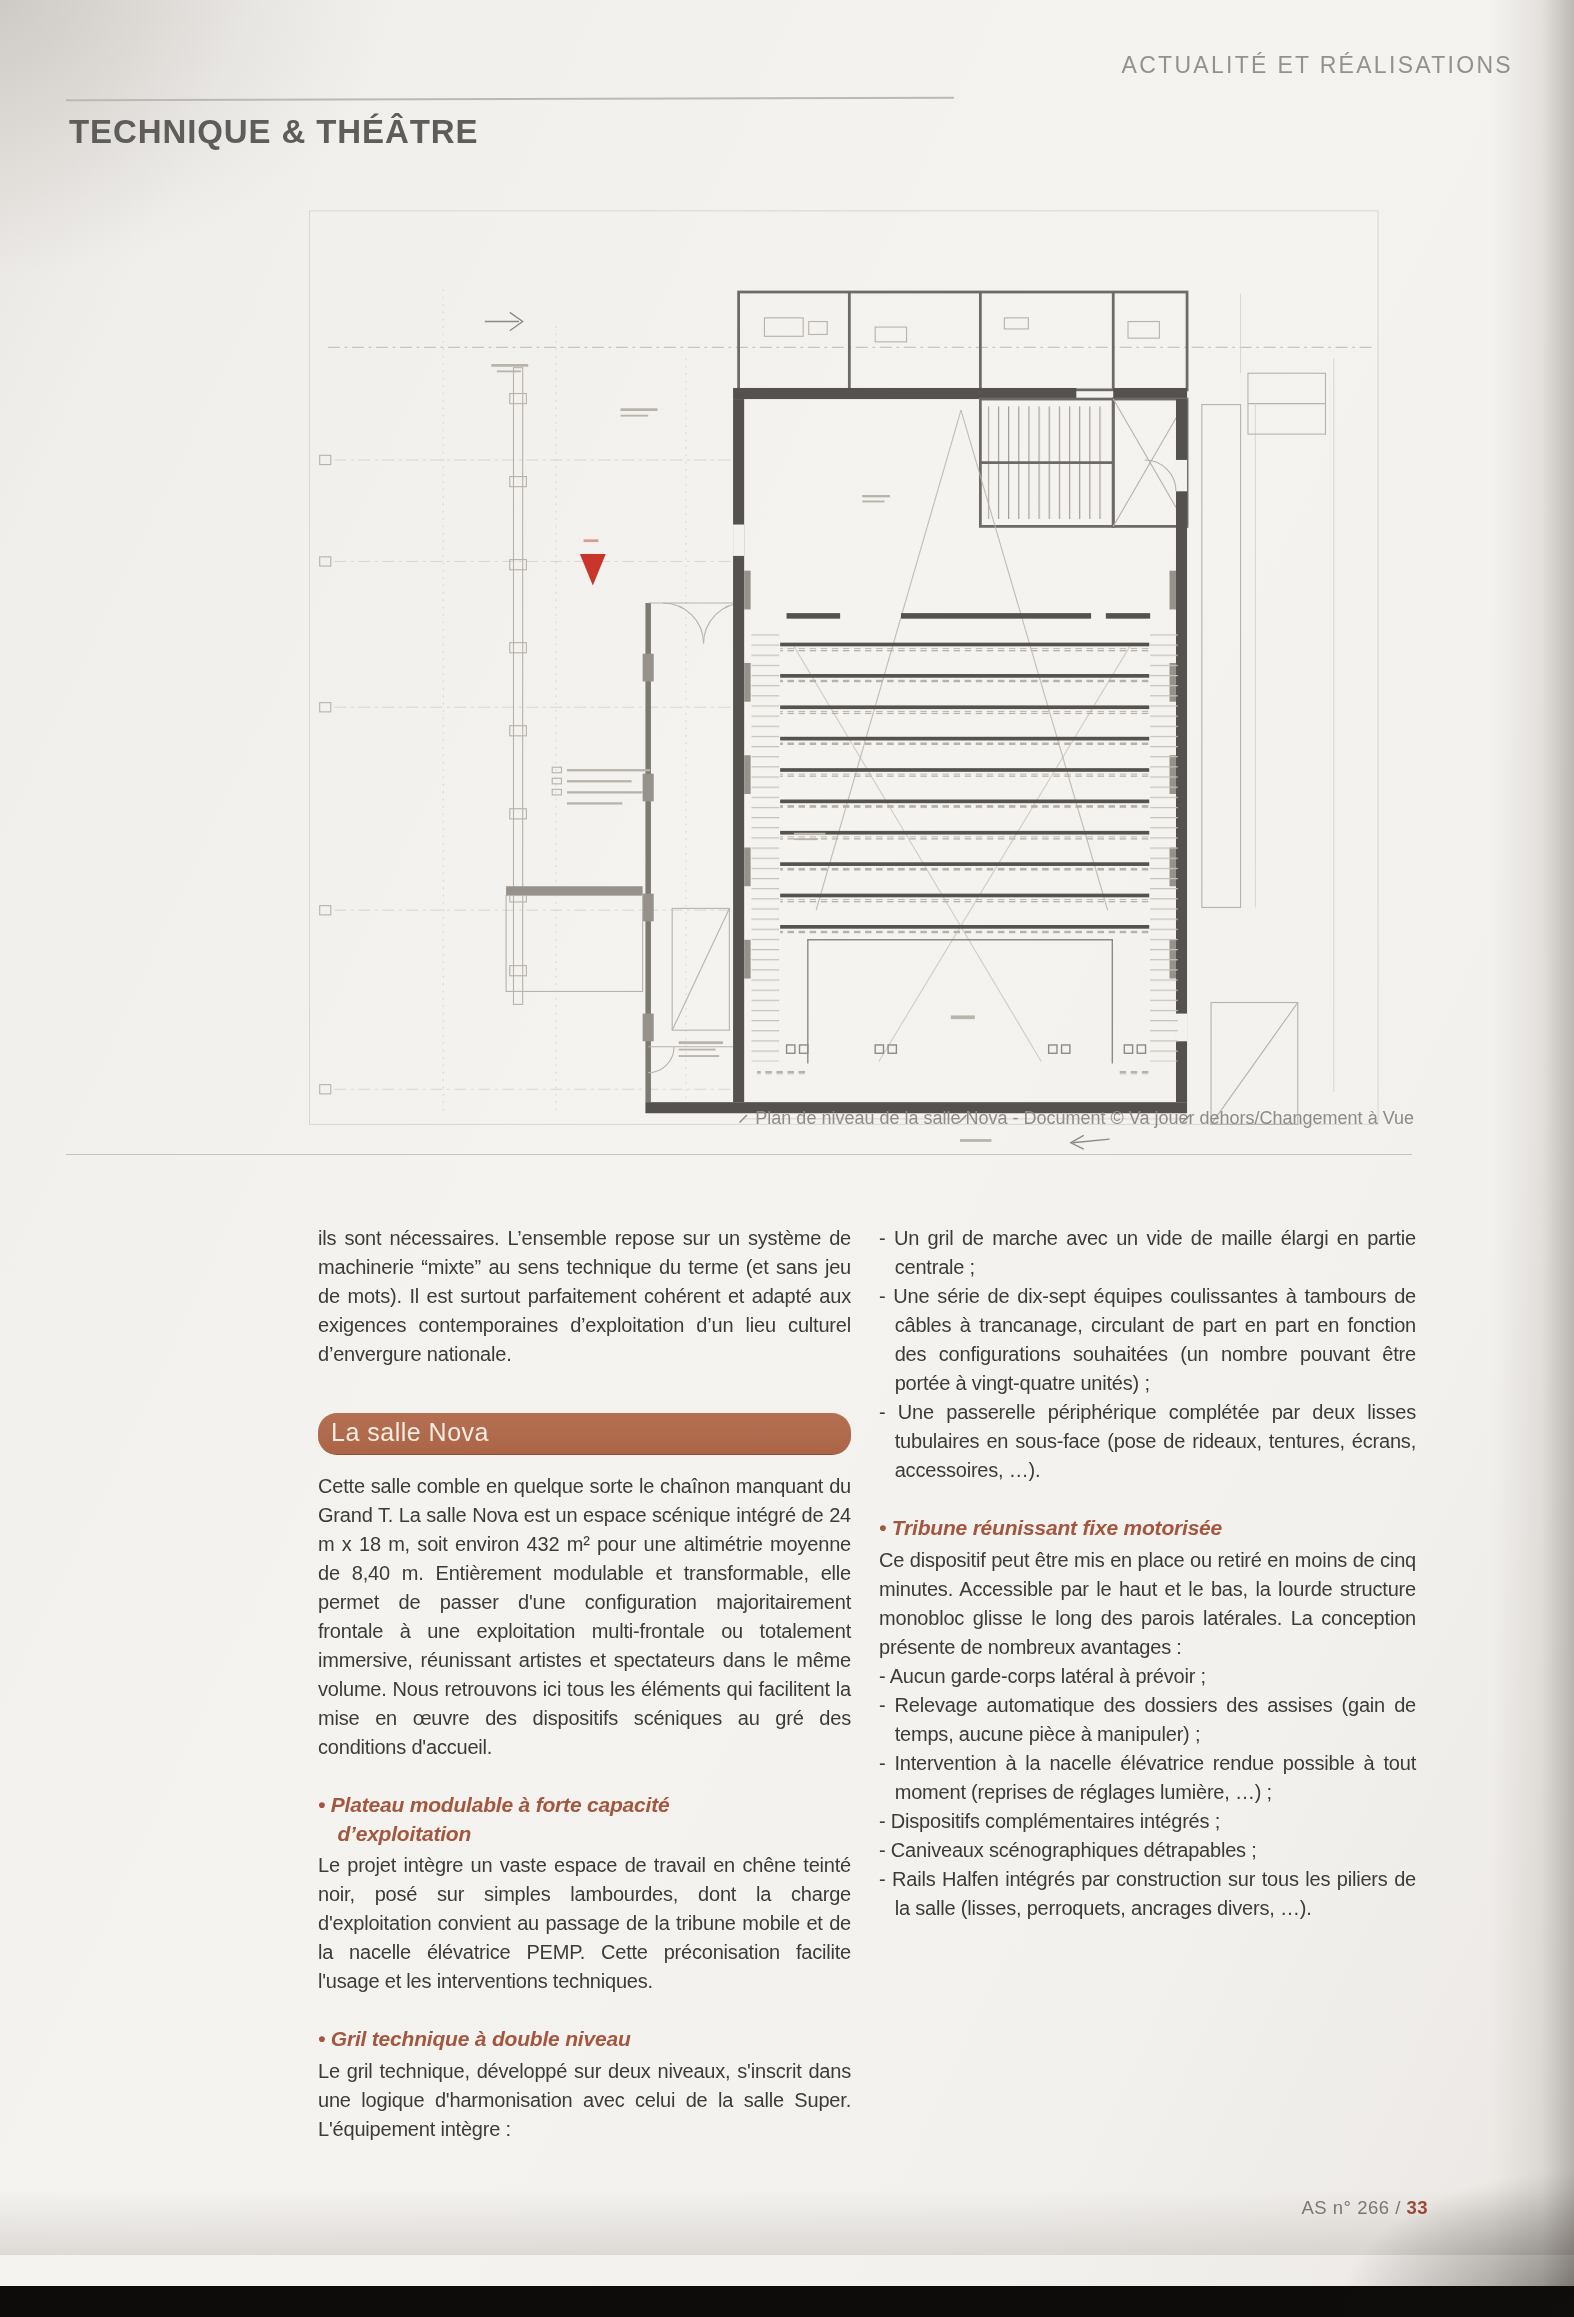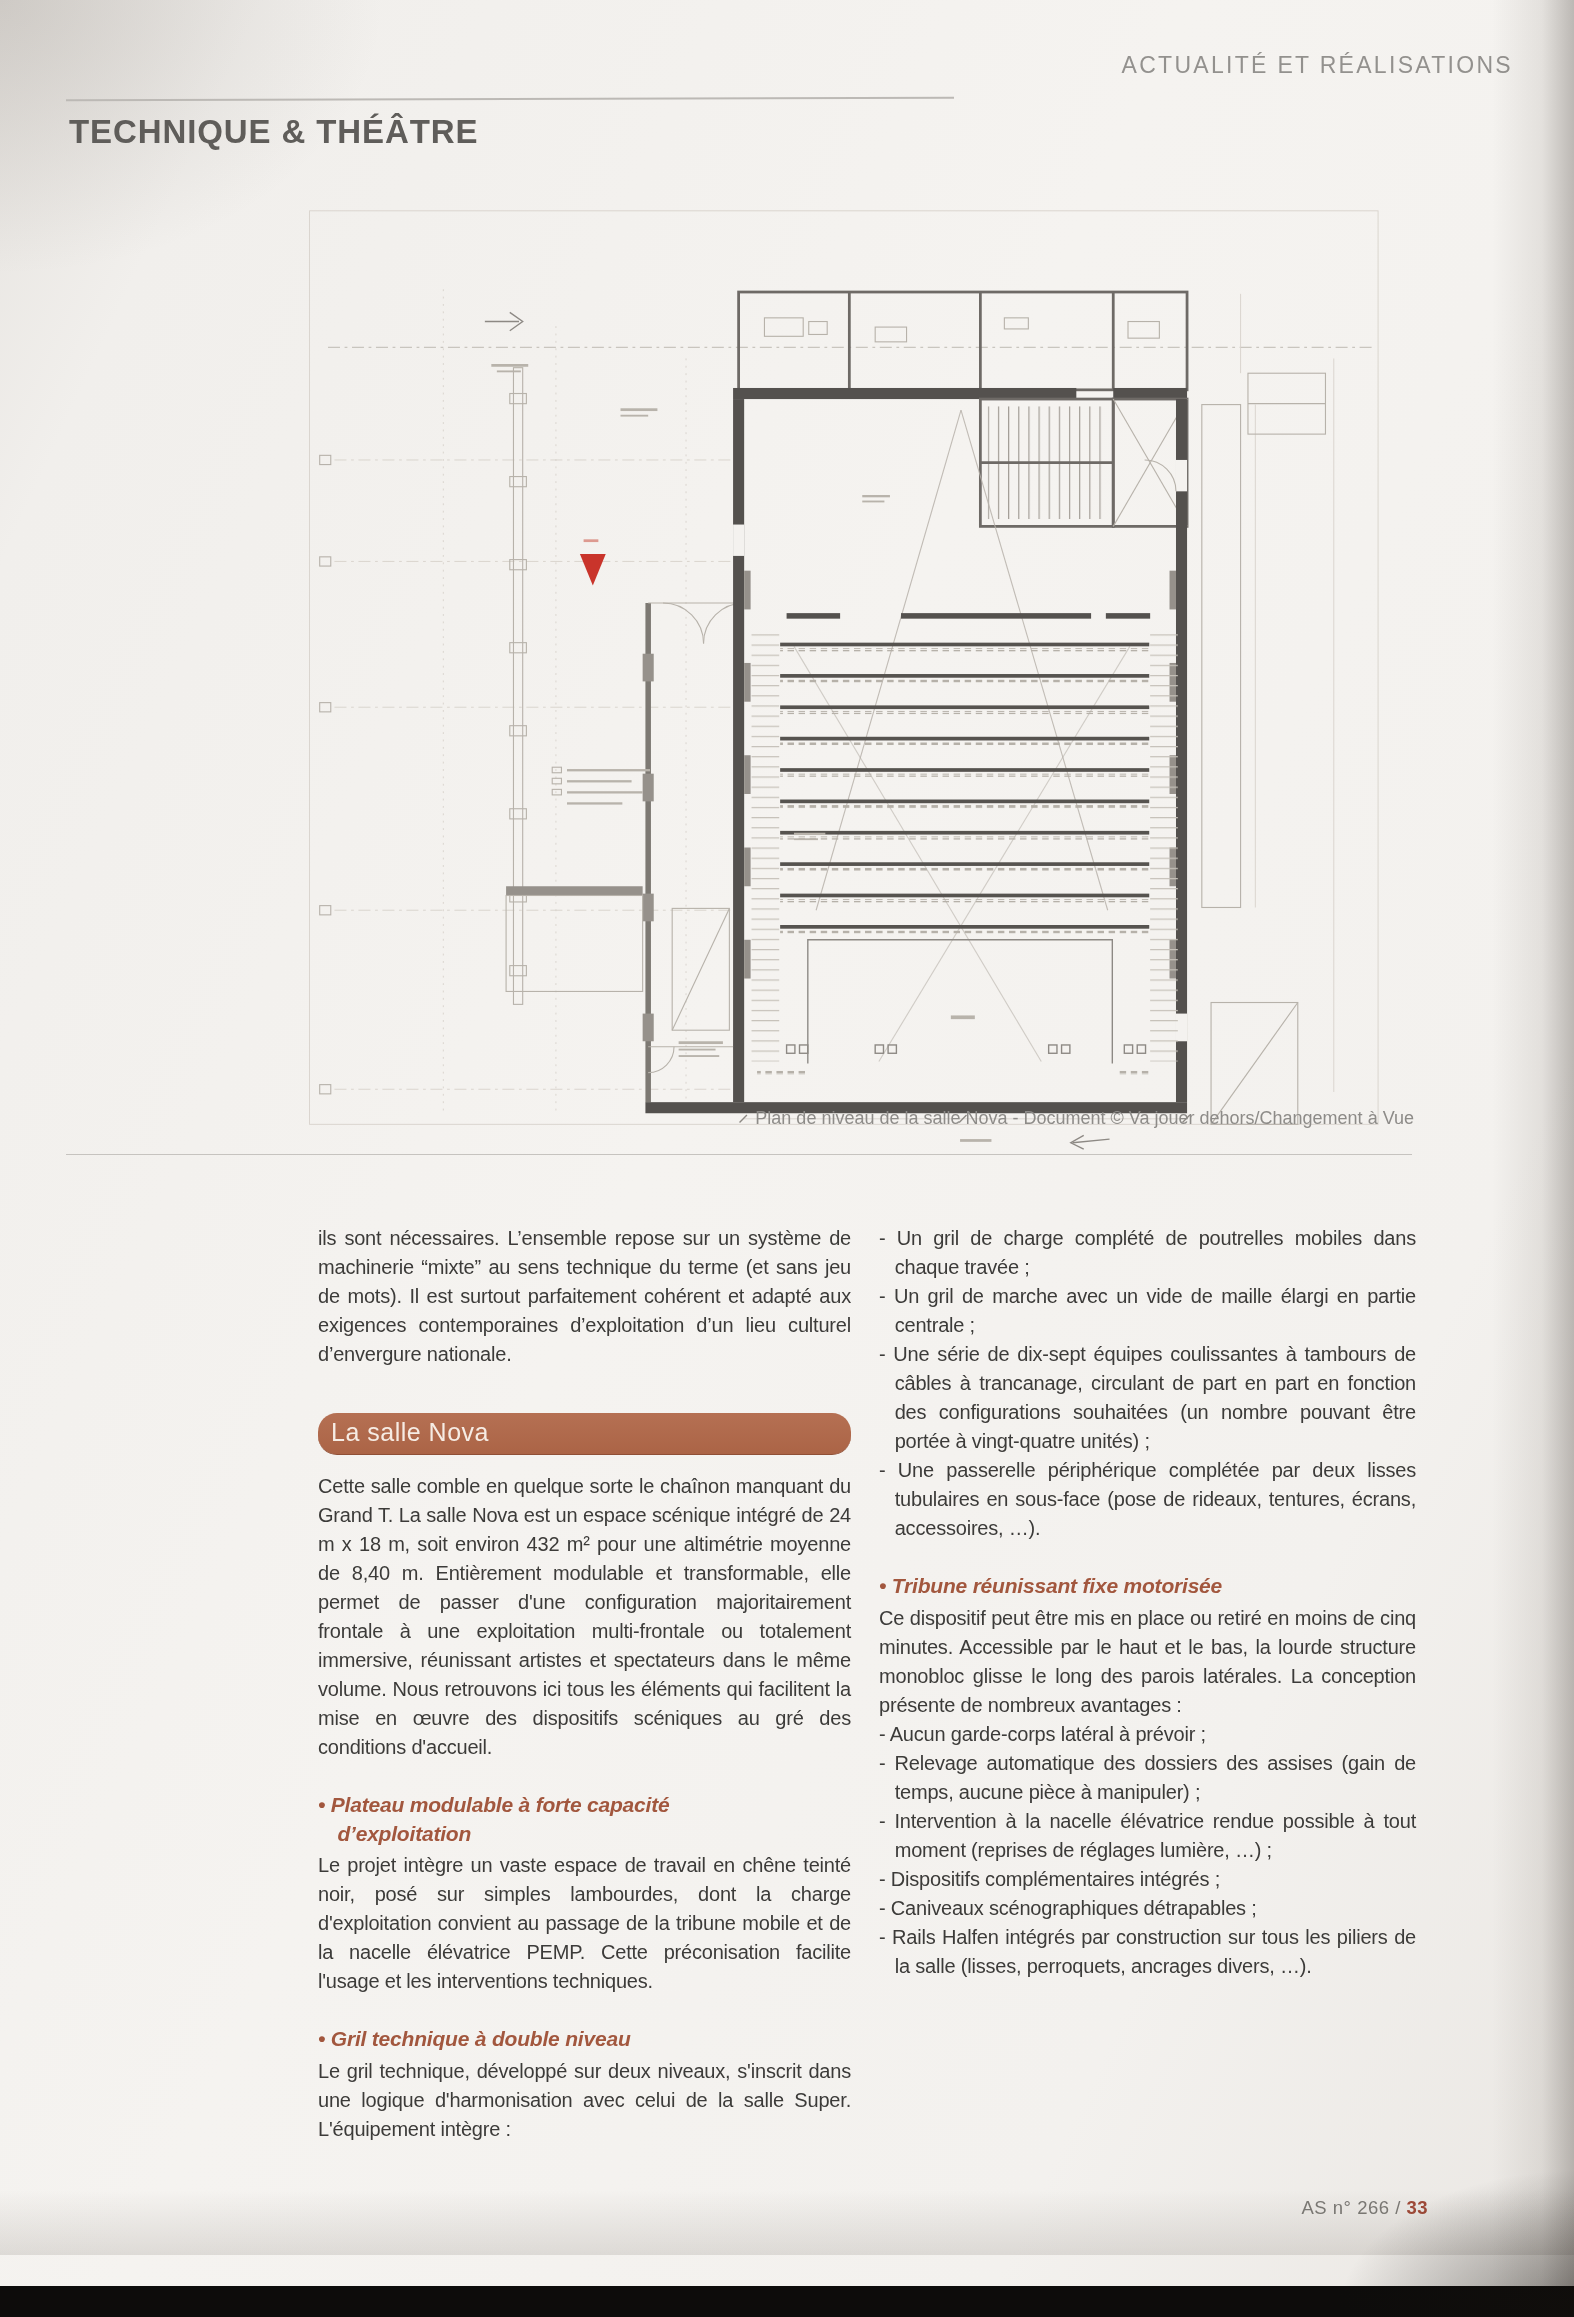--- a/index.html
+++ b/index.html
@@ -280,21 +280,20 @@
 
       <h3 class="subhead"><span>•</span> <span>Plateau modulable à forte capacité d’exploitation</span></h3>
       <p class="para">Le projet intègre un vaste espace de travail en chêne teinté noir, posé sur simples lambourdes, dont la charge d'exploitation convient au passage de la tribune mobile et de la nacelle élévatrice PEMP. Cette préconisation facilite l'usage et les interventions techniques.</p>
 
       <h3 class="subhead"><span>•</span> <span>Gril technique à double niveau</span></h3>
       <p class="para">Le gril technique, développé sur deux niveaux, s'inscrit dans une logique d'harmonisation avec celui de la salle Super. L'équipement intègre :</p>
     </div>
 
     <div class="col col-right">
       <ul class="dashlist">
-          <li><span>-</span> <span>Un gril de charge complété de poutrelles mobiles dans chaque travée ;</span></li>
           <li><span>-</span> <span>Un gril de marche avec un vide de maille élargi en partie centrale ;</span></li>
           <li><span>-</span> <span>Une série de dix-sept équipes coulissantes à tambours de câbles à trancanage, circulant de part en part en fonction des configurations souhaitées (un nombre pouvant être portée à vingt-quatre unités) ;</span></li>
           <li><span>-</span> <span>Une passerelle périphérique complétée par deux lisses tubulaires en sous-face (pose de rideaux, tentures, écrans, accessoires, …).</span></li>
         </ul>
 
       <h3 class="subhead"><span>•</span> <span>Tribune réunissant fixe motorisée</span></h3>
       <p class="para">Ce dispositif peut être mis en place ou retiré en moins de cinq minutes. Accessible par le haut et le bas, la lourde structure monobloc glisse le long des parois latérales. La conception présente de nombreux avantages :</p>
 
       <ul class="dashlist">
           <li><span>-</span> <span>Aucun garde-corps latéral à prévoir ;</span></li>

